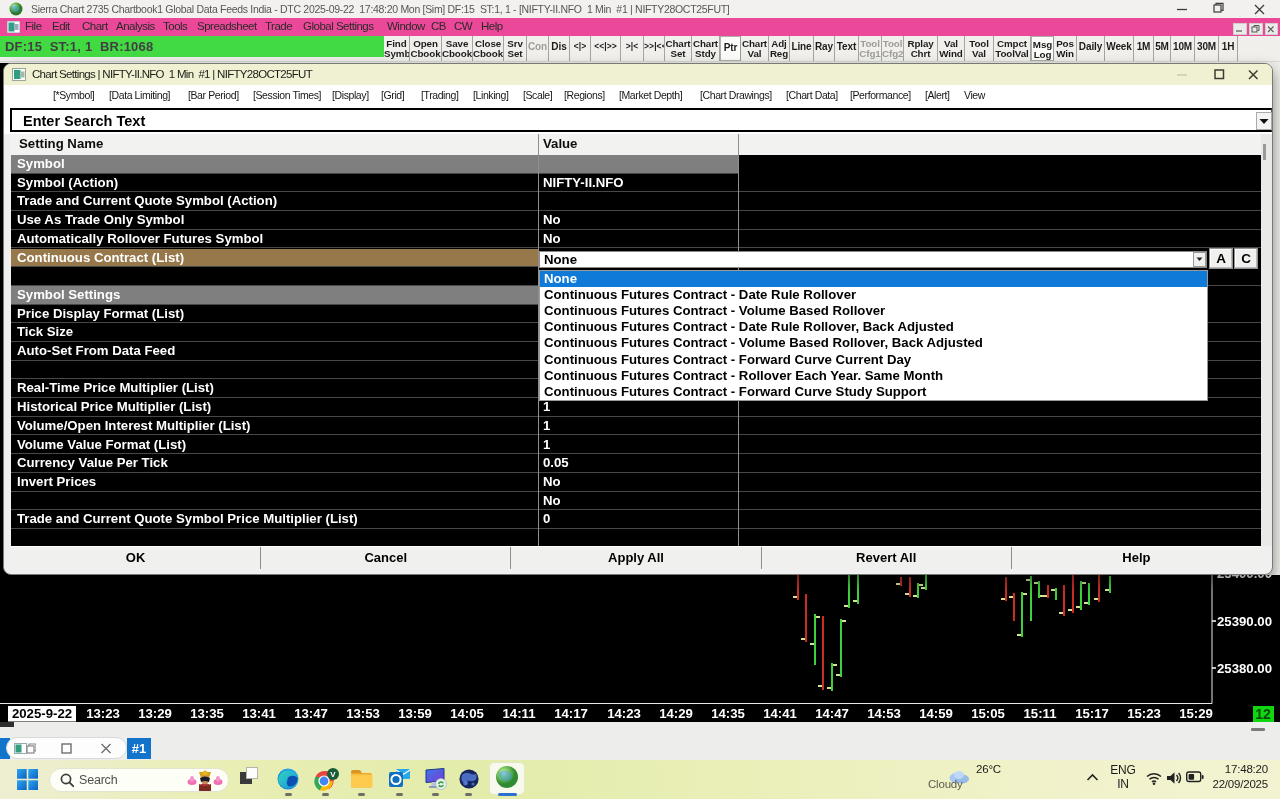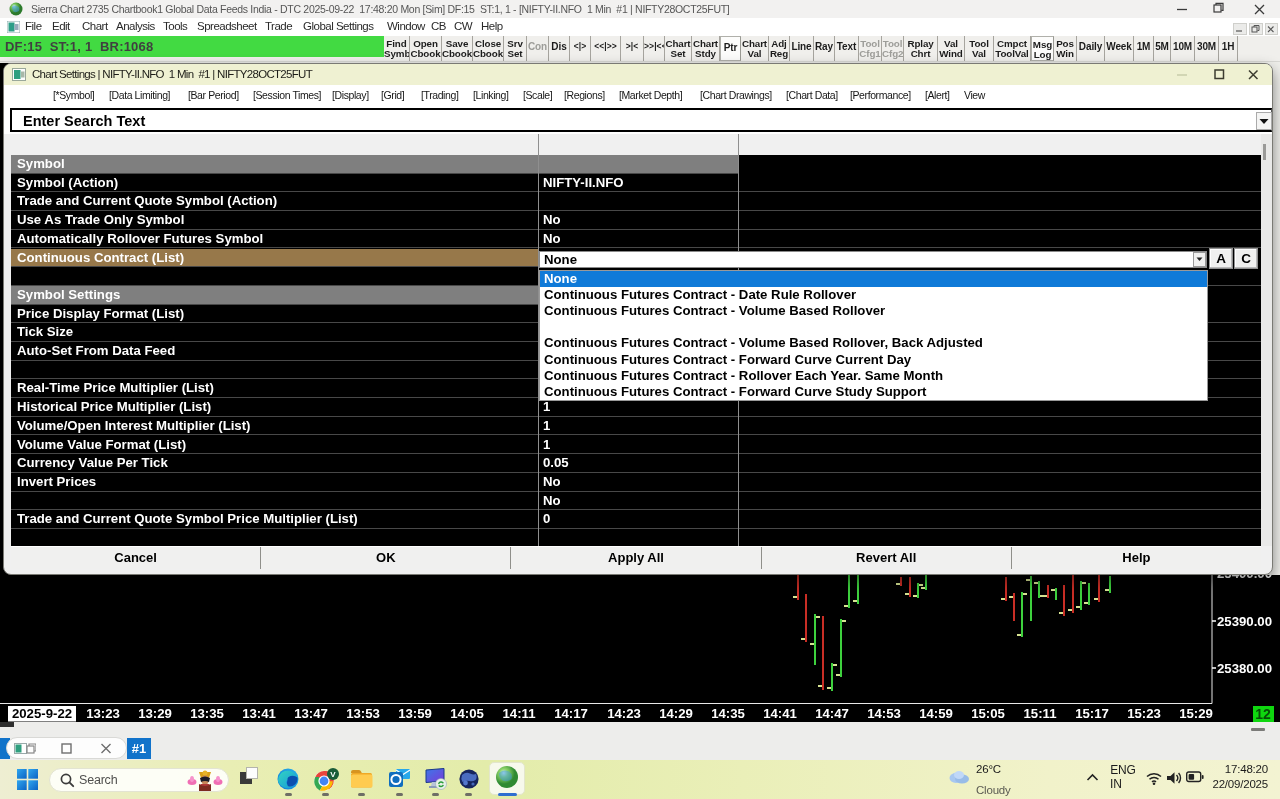--- a/index.html
+++ b/index.html
@@ -3,21 +3,21 @@
 <meta charset="utf-8">
 <style>
 *{margin:0;padding:0;box-sizing:border-box;}
 html,body{width:1280px;height:799px;overflow:hidden;background:#000;font-family:"Liberation Sans",sans-serif;}
 #root{position:absolute;left:0;top:0;width:1280px;height:799px;overflow:hidden;}
 .abs{position:absolute;}
 
 #titlebar{left:0;top:0;width:1280px;height:18px;background:#f2f1f0;color:#565656;font-size:12px;}
 #titlebar .t{position:absolute;left:31px;top:3px;white-space:nowrap;font-size:10.5px;letter-spacing:-.3px;}
 
-#menubar{left:0;top:18px;width:1280px;height:18px;background:#ffffff;font-size:11.5px;letter-spacing:-.5px;color:#2a2a2a;}
+#menubar{left:0;top:18px;width:1280px;height:18px;background:#ec4899;font-size:11.5px;letter-spacing:-.5px;color:#2a2a2a;}
 #menubar span{position:absolute;top:2px;}
 
 #toolbar{left:0;top:36px;width:1280px;height:26px;background:#f0efec;border-bottom:1px solid #d8d8d4;}
 #greenbar{position:absolute;left:0;top:0;width:384px;height:21px;background:#42da42;color:#062;}
 #greenbar b{position:absolute;left:5px;top:3px;font-size:13px;letter-spacing:.2px;color:#404040;}
 .tbtn{position:absolute;top:0;height:25px;overflow:hidden;border-right:1px solid #a6a49e;color:#1c1c1c;font-weight:bold;font-size:9.8px;letter-spacing:-.1px;line-height:10.8px;text-align:center;padding-top:2.5px;white-space:pre;}
 .tbtn.g{color:#9d9d99;}
 .tbtn.p{background:#fcfcfb;border:1px solid #b0b0aa;border-right:1px solid #9a9a94;}
 .tbtn.one{line-height:21px;padding-top:0;font-size:10px;}
 .tbtn.sym{font-size:8.5px;letter-spacing:.1px;line-height:21px;padding-top:0;}
@@ -376,26 +376,26 @@
   <div class="abs" style="left:358px;top:33px;width:7px;height:3px;background:#6e6e66;border-radius:1.5px;"></div>
   <div class="abs" style="left:396px;top:33px;width:7px;height:3px;background:#6e6e66;border-radius:1.5px;"></div>
   <div class="abs" style="left:432px;top:33px;width:7px;height:3px;background:#6e6e66;border-radius:1.5px;"></div>
   <div class="abs" style="left:465px;top:33px;width:7px;height:3px;background:#6e6e66;border-radius:1.5px;"></div>
   <svg class="abs" style="left:947px;top:7px" width="24" height="17">
         <ellipse cx="9" cy="11" rx="6.5" ry="5" fill="#a8c8f0"></ellipse>
         <ellipse cx="15" cy="12" rx="7" ry="4.5" fill="#98bce8"></ellipse>
         <ellipse cx="12" cy="8" rx="5" ry="4" fill="#c0d8f8"></ellipse>
       </svg>
   <div class="tray" style="left:976px;top:3px;">26°C</div>
-  <div class="tray" style="left:976px;top:18px;color:#5a5a52;margin-top:6px;">Cloudy</div>
+  <div class="tray" style="left:928px;top:18px;color:#5a5a52;">Cloudy</div>
   <svg class="abs" style="left:1086px;top:13px" width="13" height="9">
         <path d="M1.5 7 L6.5 2 L11.5 7" fill="none" stroke="#222" stroke-width="1.6"></path>
       </svg>
   <div class="tray" style="left:1110px;top:3px;width:26px;text-align:center;font-size:12px;">ENG</div>
-  <div class="tray" style="left:1110px;top:17px;width:26px;text-align:left;font-size:12px;">IN</div>
+  <div class="tray" style="left:1110px;top:17px;width:26px;text-align:center;font-size:12px;">IN</div>
   <svg class="abs" style="left:1145px;top:11px" width="18" height="14">
         <path d="M2 5.5 a10 10 0 0 1 14 0" fill="none" stroke="#222" stroke-width="1.5"></path>
         <path d="M4.5 8.2 a6.5 6.5 0 0 1 9 0" fill="none" stroke="#222" stroke-width="1.5"></path>
         <path d="M7 10.8 a3.2 3.2 0 0 1 4 0" fill="none" stroke="#222" stroke-width="1.5"></path>
         <circle cx="9" cy="12.7" r="1.3" fill="#222"></circle>
       </svg>
   <svg class="abs" style="left:1166px;top:10px" width="17" height="16">
         <path d="M1 6 l3.5 0 l4 -3.8 l0 11.6 l-4 -3.8 l-3.5 0 Z" fill="#222"></path>
         <path d="M10.5 5 a4.5 4.5 0 0 1 0 6" fill="none" stroke="#222" stroke-width="1.4"></path>
         <path d="M12.6 3 a7.5 7.5 0 0 1 0 10" fill="none" stroke="#222" stroke-width="1.4"></path>
@@ -442,20 +442,24 @@
   </div>
   <div id="dsearch">
     <div id="dsearchbox">
           <b>Enter Search Text</b>
       <svg class="abs" style="left:1244px;top:1.5px" width="16" height="18">
             <rect x="0.5" y="0.5" width="15" height="17" fill="#f4f4f3" stroke="#aaa"></rect>
             <path d="M3.5 7 l4.5 5 l4.5 -5 Z" fill="#111"></path>
           </svg>
     </div>
   </div>
+  <div id="dheader">
+        <span class="abs" style="left:8px;top:2px">Setting Name</span>
+        <span class="abs" style="left:532px;top:2px">Value</span>
+      </div>
   <div id="dtable">
     <div class="row sect" style="top:0px;width:727.5px">
           <span class="nm">Symbol</span>
         </div>
     <div class="row" style="top:18.7px">
           <span class="nm">Symbol (Action)</span>
           <span class="vl">NIFTY-II.NFO</span>
         </div>
     <div class="row" style="top:37.4px">
           <span class="nm">Trade and Current Quote Symbol (Action)</span>
@@ -526,26 +530,27 @@
     <div class="abs" style="left:653px;top:0px;width:13px;height:14.5px;background:#f0f0ef;border:1px solid #999;"><svg width="11" height="12">
             <path d="M2.5 4.5 l3 3.5 l3 -3.5 Z" fill="#222"></path>
           </svg></div>
   </div>
   <div class="acbtn" style="left:1205px">A</div>
   <div class="acbtn" style="left:1230px">C</div>
   <div id="ddlist">
     <div class="dditem ddsel" style="top:0px">None</div>
     <div class="dditem" style="top:16.1px">Continuous Futures Contract - Date Rule Rollover</div>
     <div class="dditem" style="top:32.2px">Continuous Futures Contract - Volume Based Rollover</div>
+    <div class="dditem" style="top:48.3px">Continuous Futures Contract - Date Rule Rollover, Back Adjusted</div>
     <div class="dditem" style="top:64.4px">Continuous Futures Contract - Volume Based Rollover, Back Adjusted</div>
     <div class="dditem" style="top:80.5px">Continuous Futures Contract - Forward Curve Current Day</div>
     <div class="dditem" style="top:96.6px">Continuous Futures Contract - Rollover Each Year. Same Month</div>
     <div class="dditem" style="top:112.7px">Continuous Futures Contract - Forward Curve Study Support</div>
   </div>
   <div id="dbuttons">
+        <div>OK</div>
         <div>Cancel</div>
-        <div>OK</div>
         <div>Apply All</div>
         <div>Revert All</div>
         <div>Help</div>
       </div>
 </div>
 </div>
 
 </body></html>

